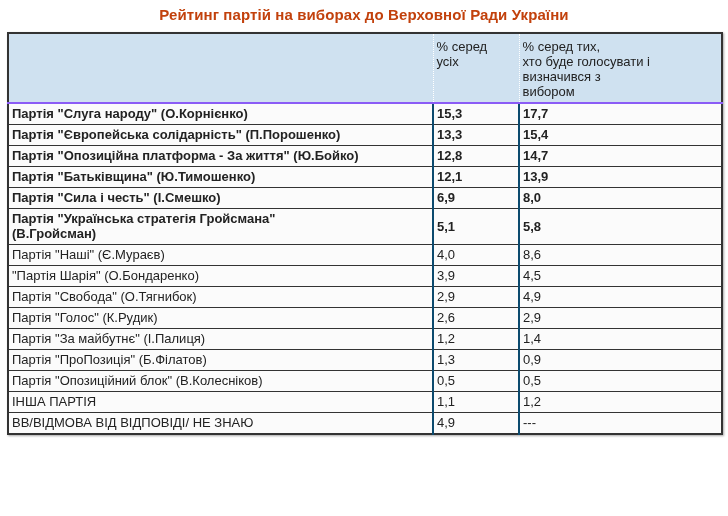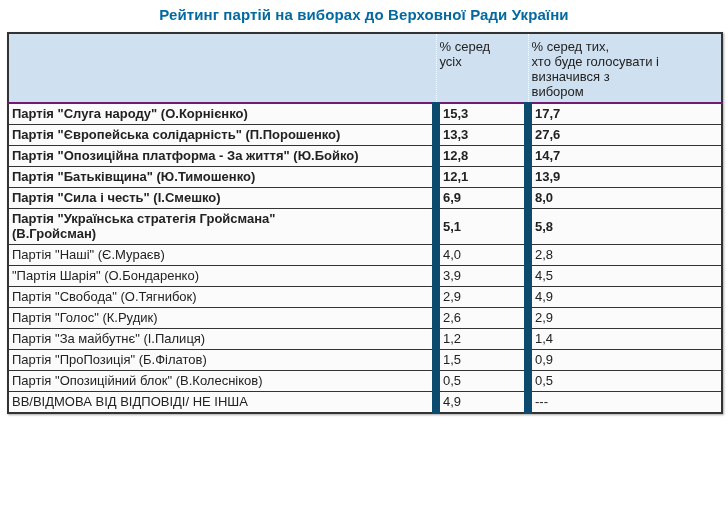--- a/index.html
+++ b/index.html
@@ -1,28 +1,28 @@
 <!DOCTYPE html>
 <html><head>
 <meta charset="utf-8">
 <style>
   html, body { margin: 0; padding: 0; background: #ffffff; }
   body { width: 728px; height: 516px; position: relative; overflow: hidden;
          font-family: "Liberation Sans", "DejaVu Sans", sans-serif; color: #111; }
   .title { position: absolute; left: 0; top: 6px; width: 728px; text-align: center;
-           font-size: 15px; font-weight: bold; color: #0369a1; letter-spacing: 0.1px; }
+           font-size: 15px; font-weight: bold; color: #c2410c; letter-spacing: 0.1px; }
   table.rating { position: absolute; left: 7px; top: 32px; width: 716px;
                  border-collapse: collapse; font-size: 13px;
                  box-shadow: 1px 1px 2px rgba(0,0,0,0.35);
                  border: 2px solid #333; }
   table.rating td { border-top: 1px dotted #777; border-bottom: 1px solid #333;
-                    border-left: 8px solid #0c4a6e; padding: 2px 3px 3px 3px;
+                    border-left: 2px solid #0c4a6e; padding: 2px 3px 3px 3px;
                     vertical-align: middle; line-height: 15px; background: #fbfbfb; }
   table.rating tr.head td { background: #cfe1f0; border-left: 1px dotted #fff;
-                            border-bottom: 2px solid #701a75; vertical-align: top;
+                            border-bottom: 2px solid #8b5cf6; vertical-align: top;
                             padding-top: 5px; height: 44px; color: #222; }
   table.rating tr.head td:first-child { border-left: none; }
   table.rating td.c0 { width: 350px; border-left: none; }
   table.rating td.c1 { width: 78px; }
   table.rating tr.bold td { font-weight: bold; }
   table.rating tr.body td { color: #222; }
 </style>
 </head>
 <body>
 
@@ -43,21 +43,21 @@
       </td>
     </tr>
     <tr class="body bold">
       <td class="c0">Партія "Слуга народу" (О.Корнієнко)</td>
       <td class="c1">15,3</td>
       <td class="c2">17,7</td>
     </tr>
     <tr class="body bold">
       <td class="c0">Партія "Європейська солідарність" (П.Порошенко)</td>
       <td class="c1">13,3</td>
-      <td class="c2">27,6</td>
+      <td class="c2">15,4</td>
     </tr>
     <tr class="body bold">
       <td class="c0" style="padding-right:70px">Партія "Опозиційна платформа - За життя" (Ю.Бойко)</td>
       <td class="c1">12,8</td>
       <td class="c2">14,7</td>
     </tr>
     <tr class="body bold">
       <td class="c0">Партія "Батьківщина" (Ю.Тимошенко)</td>
       <td class="c1">12,1</td>
       <td class="c2">13,9</td>
@@ -68,21 +68,21 @@
       <td class="c2">8,0</td>
     </tr>
     <tr class="body bold">
       <td class="c0" style="padding-right:70px">Партія "Українська стратегія Гройсмана" (В.Гройсман)</td>
       <td class="c1">5,1</td>
       <td class="c2">5,8</td>
     </tr>
     <tr class="body">
       <td class="c0">Партія "Наші" (Є.Мураєв)</td>
       <td class="c1">4,0</td>
-      <td class="c2">2,8</td>
+      <td class="c2">8,6</td>
     </tr>
     <tr class="body">
       <td class="c0">"Партія Шарія" (О.Бондаренко)</td>
       <td class="c1">3,9</td>
       <td class="c2">4,5</td>
     </tr>
     <tr class="body">
       <td class="c0">Партія "Свобода" (О.Тягнибок)</td>
       <td class="c1">2,9</td>
       <td class="c2">4,9</td>
@@ -92,27 +92,32 @@
       <td class="c1">2,6</td>
       <td class="c2">2,9</td>
     </tr>
     <tr class="body">
       <td class="c0">Партія "За майбутнє" (І.Палиця)</td>
       <td class="c1">1,2</td>
       <td class="c2">1,4</td>
     </tr>
     <tr class="body">
       <td class="c0">Партія "ПроПозиція" (Б.Філатов)</td>
-      <td class="c1">1,5</td>
+      <td class="c1">1,3</td>
       <td class="c2">0,9</td>
     </tr>
     <tr class="body">
       <td class="c0">Партія "Опозиційний блок" (В.Колесніков)</td>
       <td class="c1">0,5</td>
       <td class="c2">0,5</td>
     </tr>
     <tr class="body">
-      <td class="c0">ВВ/ВІДМОВА ВІД ВІДПОВІДІ/ НЕ ІНША</td>
+      <td class="c0">ІНША ПАРТІЯ</td>
+      <td class="c1">1,1</td>
+      <td class="c2">1,2</td>
+    </tr>
+    <tr class="body">
+      <td class="c0">ВВ/ВІДМОВА ВІД ВІДПОВІДІ/ НЕ ЗНАЮ</td>
       <td class="c1">4,9</td>
       <td class="c2">---</td>
     </tr>
   </tbody>
 </table>
 
 </body></html>

